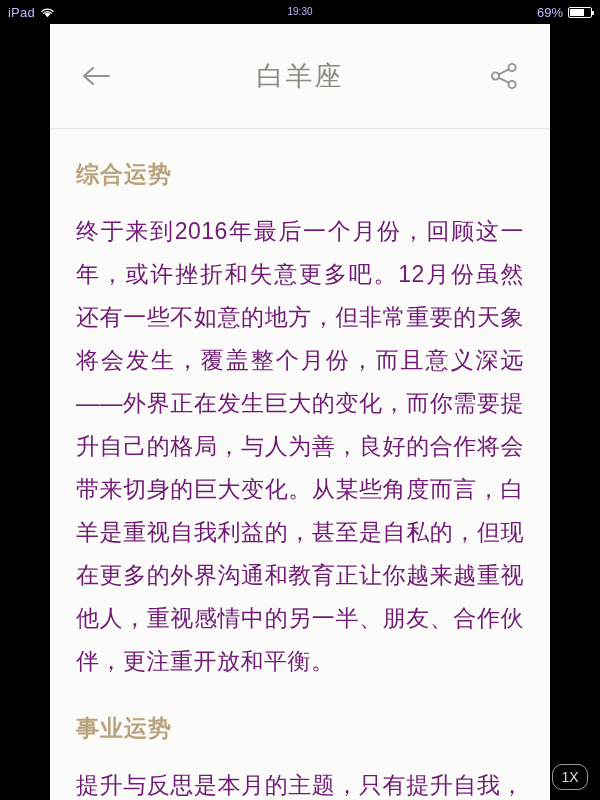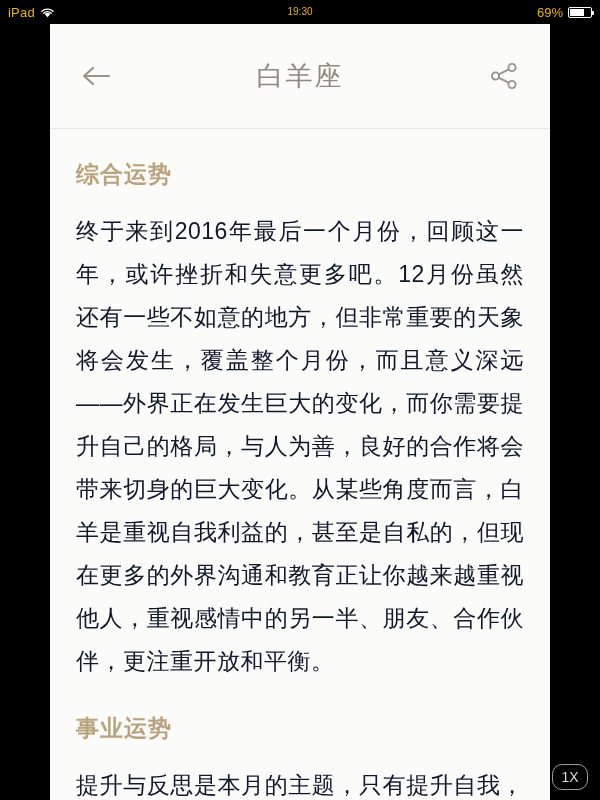--- a/index.html
+++ b/index.html
@@ -13,21 +13,21 @@
     position: relative;
     width: 600px; height: 800px;
     background: #000;
   }
 
   
   .statusbar {
     position: absolute; top: 0; left: 0;
     width: 600px; height: 24px;
     background: #000;
-    color: #eab308;
+    color: #c4b5fd;
     display: flex; align-items: center;
     font-size: 13px;
     padding: 0 8px;
   }
   .sb-left { display: flex; align-items: center; gap: 5px; }
   .sb-device { font-size: 13px; letter-spacing: .2px; }
   .wifi-icon { display: inline-block; width: 15px; height: 11px; position: relative; }
   .wifi-icon svg { display:block; }
   .sb-center {
     position: absolute; left: 0; right: 0; top: 0;
@@ -102,21 +102,21 @@
   .sec-title {
     font-size: 23px;
     color: #b9a27c;
     margin-bottom: 20px;
     letter-spacing: 1px;
     font-weight: bold;
   }
   .sec-body {
     font-size: 23px;
     line-height: 43px;
-    color: #0f172a;
+    color: #701a75;
     letter-spacing: .5px;
     text-align: justify;
     margin-bottom: 30px;
   }
   .sec-block + .sec-block .sec-title { margin-top: 4px; }
 
   
   .zoom-badge {
     position: absolute;
     right: 12px; bottom: 10px;

